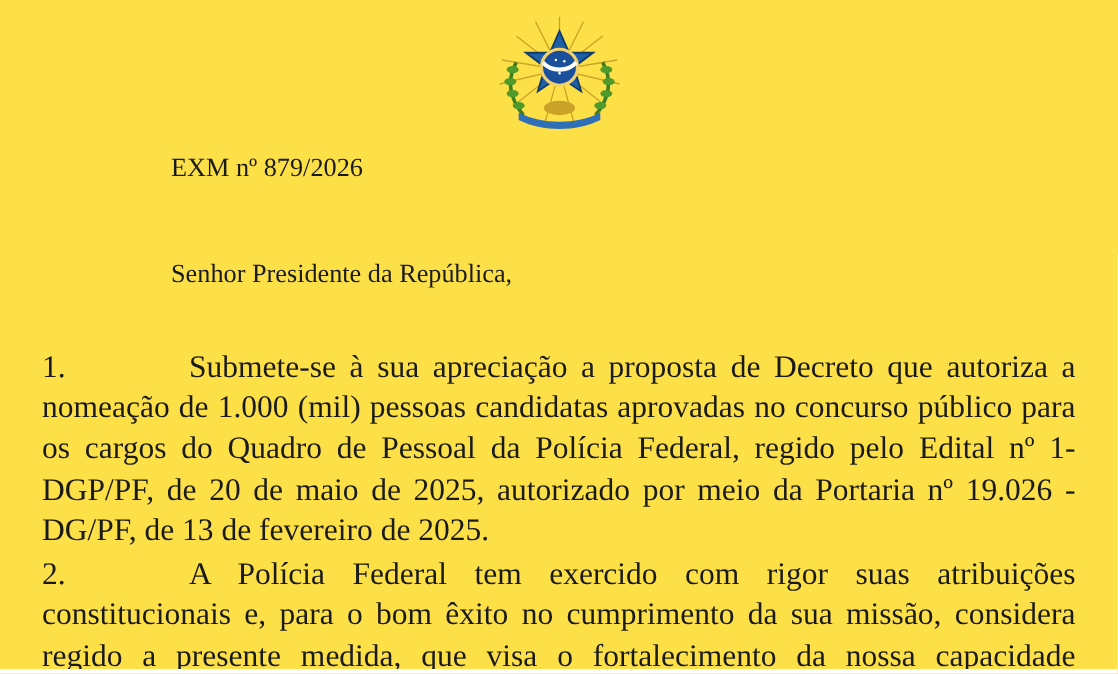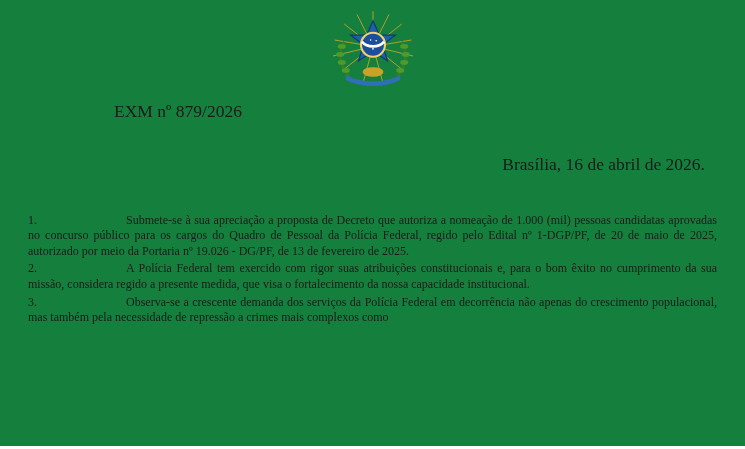--- a/index.html
+++ b/index.html
@@ -11,21 +11,21 @@
     height: 449px;
     background: #ffffff;
     font-family: "Liberation Serif", serif;
     color: #1a1a1a;
     overflow: hidden;
   }
   .page {
     position: relative;
     width: 745px;
     height: 449px;
-    background: #15803d;
+    background: #fde047;
     box-sizing: border-box;
   }
 
   
   .crest-wrap {
     position: absolute;
     top: 8px;
     left: 0;
     width: 745px;
     display: flex;
@@ -63,21 +63,21 @@
     font-size: 17.5px;
   }
 
   .paragraphs {
     margin-top: 38px;
   }
 
   .para {
     position: relative;
     margin: 0 0 2px 0;
-    font-size: 12px;
+    font-size: 21px;
     line-height: 1.30;
     text-align: justify;
     text-justify: inter-word;
     padding-left: 0;
   }
   .para .num {
     display: inline-block;
     width: 24px;
   }
   .para .indent {
@@ -148,22 +148,22 @@
         <path d="M26 84 C 46 94, 74 94, 94 84 L94 90 C 74 100, 46 100, 26 90 Z" fill="#2e6fb7"></path>
         <ellipse cx="60" cy="80" rx="13" ry="6" fill="#c9a227"></ellipse>
       </svg>
     </span>
   </div>
 
   <div class="doc">
 
     <p class="exm-line">EXM nº 879/2026</p>
 
-    <p class="place-date">Brasília, 16 de abril de 2026.</p>
 
+    <p class="salutation">Senhor Presidente da República,</p>
 
     <div class="paragraphs">
 
       <p class="para">
         <span class="num">1.</span><span class="indent"></span><span>Submete-se à sua apreciação a proposta de Decreto que autoriza a nomeação de 1.000 (mil) pessoas candidatas aprovadas no concurso público para os cargos do Quadro de Pessoal da Polícia Federal, regido pelo Edital nº 1-DGP/PF, de 20 de maio de 2025, autorizado por meio da Portaria nº 19.026 - DG/PF, de 13 de fevereiro de 2025.</span>
       </p>
 
       <p class="para">
         <span class="num">2.</span><span class="indent"></span><span>A Polícia Federal tem exercido com rigor suas atribuições constitucionais e, para o bom êxito no cumprimento da sua missão, considera regido a presente medida, que visa o fortalecimento da nossa capacidade institucional.</span>
       </p>

